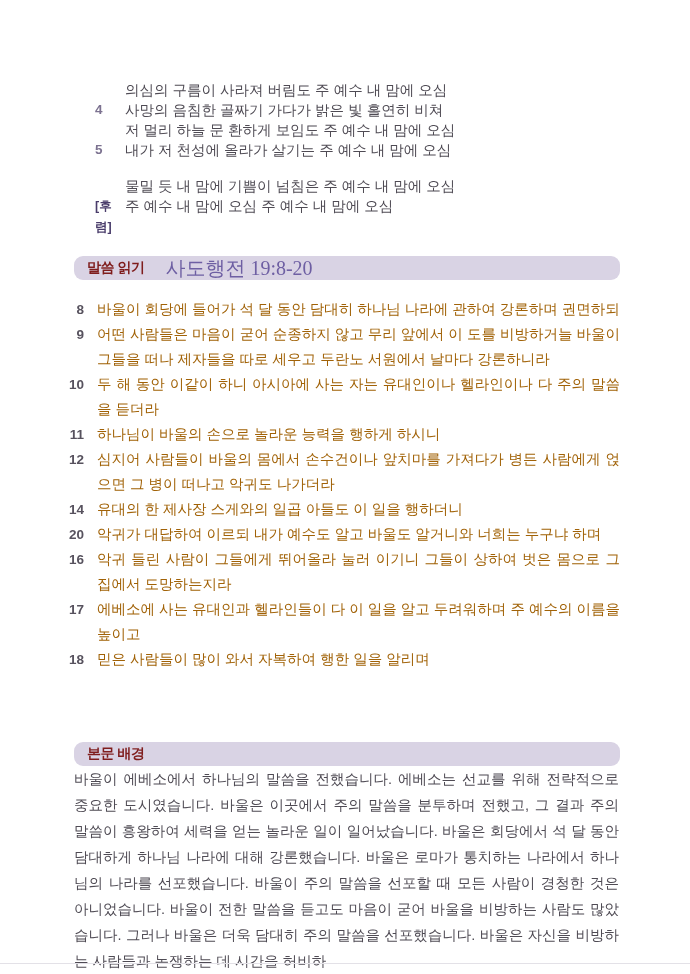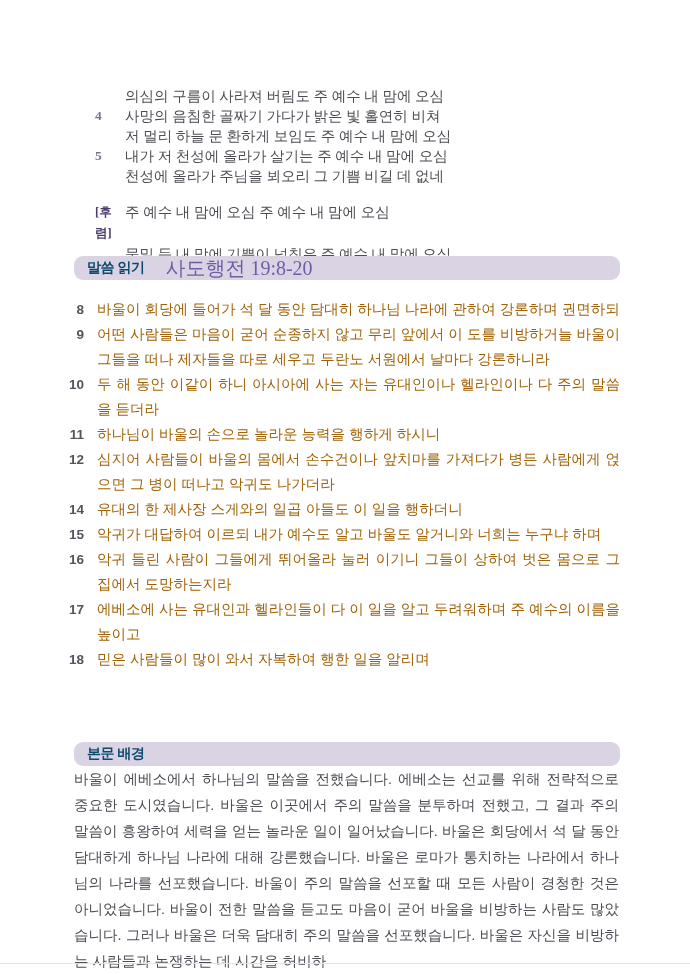--- a/index.html
+++ b/index.html
@@ -6,36 +6,36 @@
   body{background:#ffffff;}
   .page{
     position:relative;
     width:690px;height:974px;
     background:#ffffff;
     font-family:"Liberation Sans","DejaVu Sans",sans-serif;
     color:#4f4b54;
     overflow:hidden;
   }
   
-  .hymn{position:absolute;top:86px;left:95px;width:480px;font-family:Liberation Serif, serif;}
+  .hymn{position:absolute;top:80px;left:95px;width:480px;}
   .hymn-line{display:flex;font-size:14.5px;line-height:20px;}
   .hymn-num{flex:0 0 30px;font-weight:bold;color:#7c7290;font-size:13.5px;}
   .hymn-text{color:#4f4b54;}
   .refrain{margin-top:16px;}
   .refrain-label{flex:0 0 30px;font-weight:bold;color:#4a3d6b;font-size:12.5px;line-height:21px;}
   
   .section-bar{
     position:absolute;left:74px;width:546px;height:24px;
     background:#d9d3e4;border-radius:9px;
     display:flex;align-items:center;
     padding:0;box-sizing:border-box;
   }
   .bar-scripture{top:256px;}
   .bar-background{top:742px;}
-  .bar-title{font-weight:bold;font-size:14px;color:#0c4a6e;margin-left:13px;letter-spacing:-0.5px;}
+  .bar-title{font-weight:bold;font-size:14px;color:#7f1d1d;margin-left:13px;letter-spacing:-0.5px;}
   .bar-ref{font-family:"Liberation Serif","DejaVu Serif",serif;font-size:20px;color:#6e5fa3;margin-left:21px;}
   
   .verses{position:absolute;top:297px;left:68px;width:552px;}
   .verse-row{display:flex;font-size:14.5px;line-height:25px;}
   .v-num{flex:0 0 16px;text-align:right;font-weight:bold;color:#57525e;font-size:13.5px;}
   .v-text{margin-left:13px;width:523px;text-align:justify;word-break:break-all;color:#a16207;}
   
   .body-par{
     position:absolute;top:766px;left:74px;width:545px;
     margin:0;font-size:14.5px;line-height:26px;
@@ -60,31 +60,30 @@
     <div class="hymn-line">
       <span class="hymn-num"></span>
       <span class="hymn-text">저 멀리 하늘 문 환하게 보임도 주 예수 내 맘에 오심</span>
     </div>
     <div class="hymn-line">
       <span class="hymn-num">5</span>
       <span class="hymn-text">내가 저 천성에 올라가 살기는 주 예수 내 맘에 오심</span>
     </div>
     <div class="hymn-line">
       <span class="hymn-num"></span>
-      <span class="hymn-text">천성에 올라가 주님을 뵈오리 그 기쁨 비길 데 없네</span>
     </div>
 
     <div class="refrain">
       <div class="hymn-line">
+        <span class="refrain-label"></span>
+        <span class="hymn-text">물밀 듯 내 맘에 기쁨이 넘침은 주 예수 내 맘에 오심</span>
+      </div>
+      <div class="hymn-line">
         <span class="refrain-label">[후렴]</span>
         <span class="hymn-text">주 예수 내 맘에 오심 주 예수 내 맘에 오심</span>
-      </div>
-      <div class="hymn-line">
-        <span class="refrain-label"></span>
-        <span class="hymn-text">물밀 듯 내 맘에 기쁨이 넘침은 주 예수 내 맘에 오심</span>
       </div>
     </div>
   </section>
 
   <div class="section-bar bar-scripture">
     <span class="bar-title">말씀 읽기</span>
     <span class="bar-ref">사도행전 19:8-20</span>
   </div>
 
   <section class="verses">
@@ -106,21 +105,21 @@
     </div>
     <div class="verse-row">
       <span class="v-num">12</span>
       <span class="v-text">심지어 사람들이 바울의 몸에서 손수건이나 앞치마를 가져다가 병든 사람에게 얹으면 그 병이 떠나고 악귀도 나가더라</span>
     </div>
     <div class="verse-row">
       <span class="v-num">14</span>
       <span class="v-text">유대의 한 제사장 스게와의 일곱 아들도 이 일을 행하더니</span>
     </div>
     <div class="verse-row">
-      <span class="v-num">15</span>
+      <span class="v-num">20</span>
       <span class="v-text">악귀가 대답하여 이르되 내가 예수도 알고 바울도 알거니와 너희는 누구냐 하며</span>
     </div>
     <div class="verse-row">
       <span class="v-num">16</span>
       <span class="v-text">악귀 들린 사람이 그들에게 뛰어올라 눌러 이기니 그들이 상하여 벗은 몸으로 그 집에서 도망하는지라</span>
     </div>
     <div class="verse-row">
       <span class="v-num">17</span>
       <span class="v-text">에베소에 사는 유대인과 헬라인들이 다 이 일을 알고 두려워하며 주 예수의 이름을 높이고</span>
     </div>

